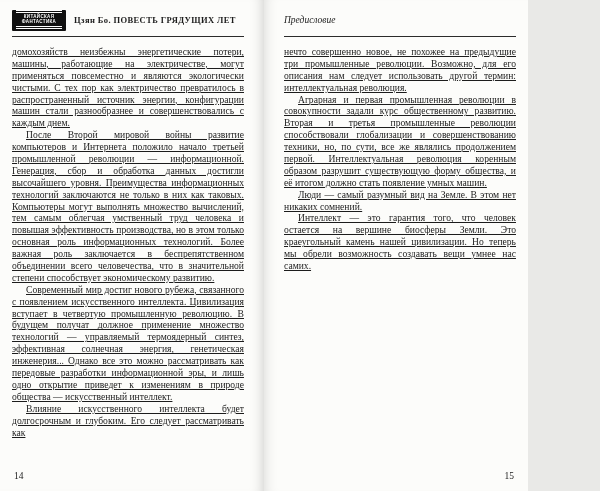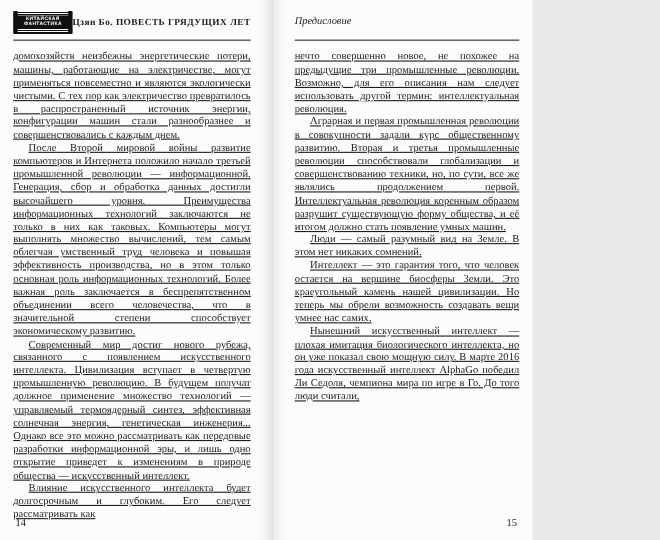--- a/index.html
+++ b/index.html
@@ -1,17 +1,17 @@
 <!DOCTYPE html>
 <html lang="ru"><head>
 <meta charset="utf-8">
 <style>
   html, body { margin: 0; padding: 0; background: #e9e9e7; }
   .spread {
-    width: 484px; height: 491px;
+    width: 528px; height: 491px;
     background: #fcfcfa;
     display: flex;
     font-family: "Liberation Serif", serif;
     color: #1c1c1c;
     overflow: hidden;
     position: relative;
   }
   .page {
     width: 300px; height: 491px;
     box-sizing: border-box;
@@ -90,18 +90,17 @@
 
   <div class="page right">
     <div class="page-header">
       <div class="chapter-title">Предисловие</div>
     </div>
     <div class="body-text" lang="ru">
         <p class="flush">нечто совершенно новое, не похожее на предыдущие три промышленные революции. Возможно, для его описания нам следует использовать другой термин: интеллектуальная революция.</p>
         <p>Аграрная и первая промышленная революции в совокупности задали курс общественному развитию. Вторая и третья промышленные революции способствовали глобализации и совершенствованию техники, но, по сути, все же являлись продолжением первой. Интеллектуальная революция коренным образом разрушит существующую форму общества, и её итогом должно стать появление умных машин.</p>
         <p>Люди — самый разумный вид на Земле. В этом нет никаких сомнений.</p>
         <p>Интеллект — это гарантия того, что человек остается на вершине биосферы Земли. Это краеугольный камень нашей цивилизации. Но теперь мы обрели возможность создавать вещи умнее нас самих.</p>
-        <p>Нынешний искусственный интеллект — плохая имитация биологического интеллекта, но он уже показал свою мощную силу. В марте 2016 года искусственный интеллект AlphaGo победил Ли Седоля, чемпиона мира по игре в Го. До того люди считали,</p>
       </div>
     <div class="page-number pn-right">15</div>
   </div>
 
 </div>
 
 </body></html>

